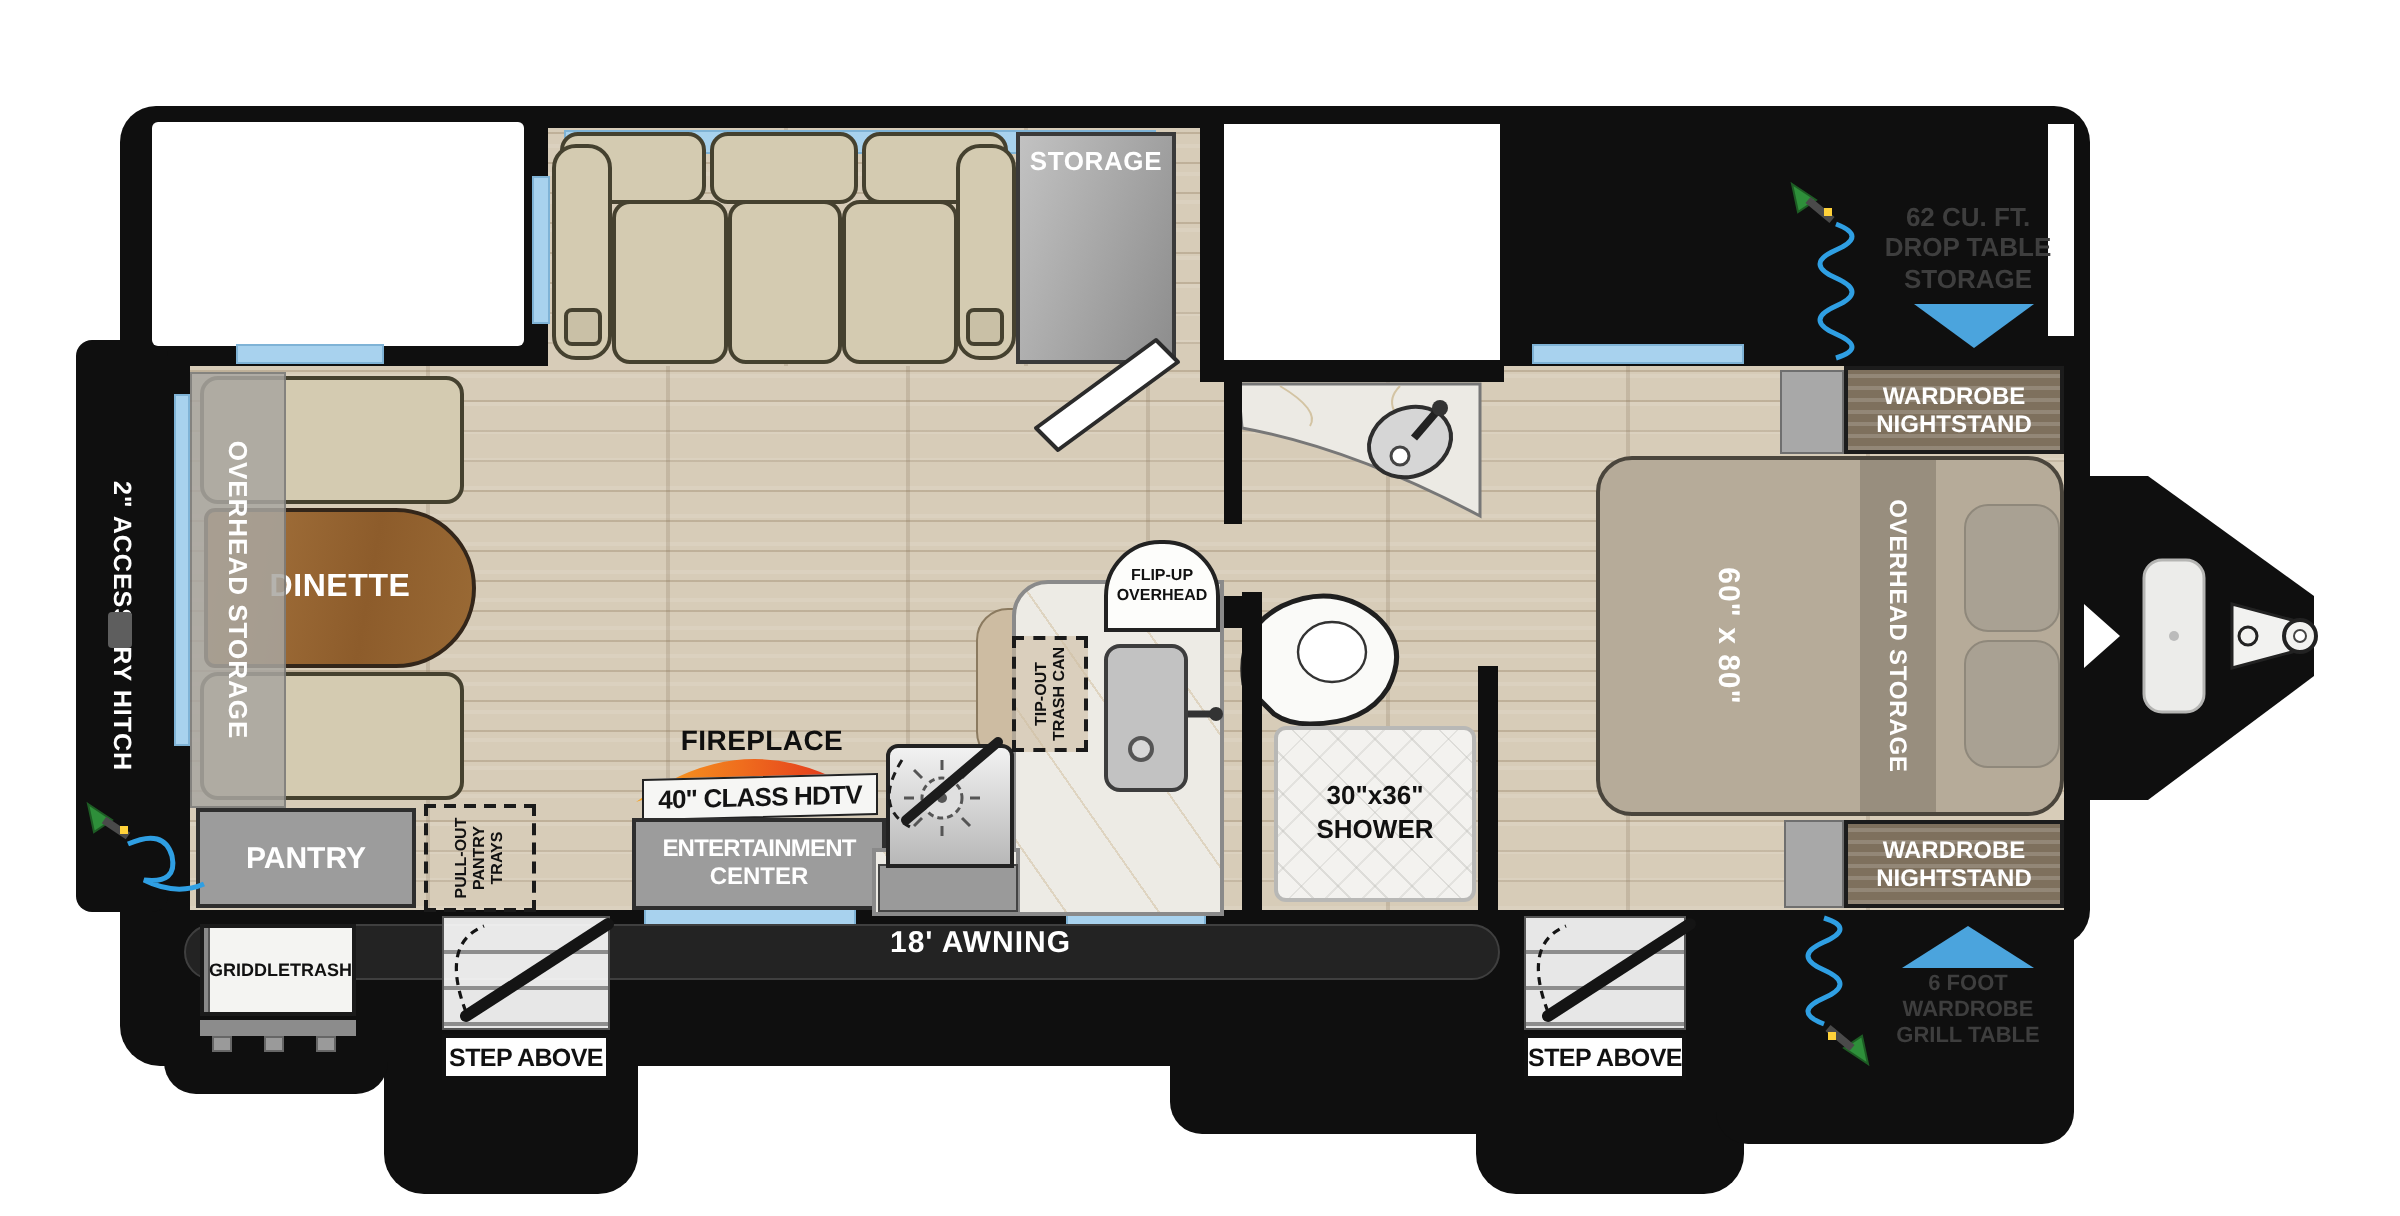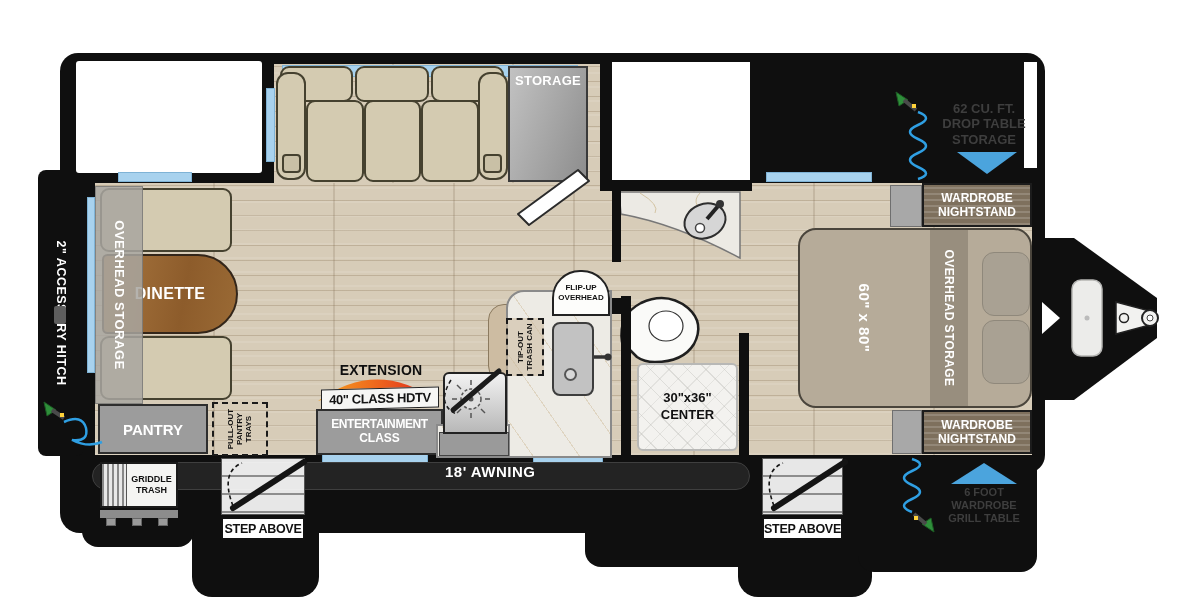--- a/index.html
+++ b/index.html
@@ -119,27 +119,27 @@
     <div class="cushion" style="left:0;top:6px;width:30px;height:108px;border-radius:12px;"></div>
     <div class="cushion" style="left:202px;top:6px;width:30px;height:108px;border-radius:12px;"></div>
     <div class="abs" style="left:6px;top:88px;width:19px;height:19px;border:2px solid #45412f;border-radius:4px;background:#c9c0a6;"></div>
     <div class="abs" style="left:207px;top:88px;width:19px;height:19px;border:2px solid #45412f;border-radius:4px;background:#c9c0a6;"></div>
   </div>
 
   <div class="abs" style="left:508px;top:66px;width:80px;height:116px;background:linear-gradient(110deg,#c2c2c2,#8d8d8d);border:2px solid #3a3a3a;">
     <div class="lbl" style="left:0;top:5px;width:76px;font-size:13px;color:#fff;letter-spacing:.3px;">STORAGE</div>
   </div>
 
-  <div class="lbl" style="left:316px;top:362px;width:130px;font-size:14px;color:#0f0f0f;letter-spacing:.2px;">EXTENSION</div>
+  <div class="lbl" style="left:316px;top:362px;width:130px;font-size:14px;color:#0f0f0f;letter-spacing:.2px;">FIREPLACE</div>
   <div class="abs" style="left:321px;top:388px;width:118px;height:21px;background:#f6f6f4;border:1.5px solid #222;transform:skewY(-1.5deg);display:flex;align-items:center;justify-content:center;">
     <span class="lbl" style="position:static;font-size:13px;color:#141414;letter-spacing:-0.4px;">40" CLASS HDTV</span>
   </div>
   <div class="graybox" style="left:316px;top:409px;width:127px;height:46px;flex-direction:column;font-size:12px;line-height:1.15;">
     <div style="letter-spacing:-0.4px;">ENTERTAINMENT</div>
-    <div>CLASS</div>
+    <div>CENTER</div>
   </div>
 
   <div class="abs" style="left:488px;top:304px;width:66px;height:78px;background:#cdbca2;border:1px solid #8b7a5f;border-radius:16px;"></div>
   <div class="abs marble" style="left:506px;top:290px;width:106px;height:168px;border-radius:18px 0 0 0;"></div>
   <div class="abs marble" style="left:436px;top:424px;width:74px;height:34px;"></div>
   <div class="abs" style="left:439px;top:432px;width:70px;height:24px;background:#9a9a9a;border:1.5px solid #444;"></div>
   <div class="abs" style="left:443px;top:372px;width:64px;height:62px;background:linear-gradient(180deg,#f2f2f2,#b8b8b8);border:2px solid #222;border-radius:6px 6px 0 0;"></div>
   <div class="abs" style="left:552px;top:322px;width:42px;height:74px;background:#c2c2c2;border:2px solid #3d3d3d;border-radius:8px;"></div>
   <div class="abs" style="left:564px;top:368px;width:13px;height:13px;border:2px solid #555;border-radius:50%;background:#d8d8d8;"></div>
   <div class="abs" style="left:552px;top:270px;width:58px;height:46px;background:#fdfdfb;border:2px solid #222;border-radius:28px 28px 0 0;display:flex;flex-direction:column;align-items:center;justify-content:center;font-weight:900;font-size:8px;color:#111;line-height:1.25;">
@@ -153,21 +153,21 @@
     </div>
   </div>
 
   <div class="blk" style="left:600px;top:183px;width:152px;height:8px;"></div>
   <div class="blk" style="left:612px;top:183px;width:9px;height:79px;"></div>
   <div class="blk" style="left:612px;top:298px;width:9px;height:16px;"></div>
   <div class="blk" style="left:621px;top:296px;width:10px;height:159px;"></div>
   <div class="blk" style="left:739px;top:333px;width:10px;height:122px;"></div>
   <div class="abs" style="left:637px;top:363px;width:101px;height:88px;background:#f3f2ef;border:2px solid #b8b8b6;border-radius:6px;background-image:repeating-linear-gradient(45deg,transparent 0 12px,rgba(180,180,175,.35) 12px 13px),repeating-linear-gradient(-45deg,transparent 0 12px,rgba(180,180,175,.25) 12px 13px);display:flex;flex-direction:column;align-items:center;justify-content:center;font-weight:900;color:#111;font-size:13px;line-height:1.3;">
     <div>30"x36"</div>
-    <div>CENTER</div>
+    <div>SHOWER</div>
   </div>
 
   <div class="abs" style="left:798px;top:228px;width:234px;height:180px;background:#b6ab99;border:2px solid #4a453c;border-radius:18px;"></div>
   <div class="vband" style="left:834px;top:228px;width:60px;height:180px;">
     <span class="vtext" style="font-size:15px;letter-spacing:.5px;">60" x 80"</span>
   </div>
   <div class="vband" style="left:930px;top:230px;width:38px;height:176px;background:rgba(96,90,78,.35);">
     <span class="vtext" style="font-size:12px;letter-spacing:.4px;">OVERHEAD STORAGE</span>
   </div>
   <div class="abs" style="left:982px;top:252px;width:48px;height:64px;background:#a9a193;border:1px solid #8f887b;border-radius:12px;"></div>
@@ -181,21 +181,21 @@
   <div class="woodbox" style="left:922px;top:410px;width:110px;height:44px;font-size:12px;line-height:1.18;">
     <div>WARDROBE</div>
     <div>NIGHTSTAND</div>
   </div>
 
   <div class="abs" style="left:92px;top:462px;width:658px;height:28px;background:#232323;border:1px solid #3f3f3f;border-radius:14px;">
     <span class="lbl" style="left:352px;top:0;width:120px;font-size:15px;color:#fff;letter-spacing:.5px;text-align:left;">18' AWNING</span>
   </div>
   <div class="abs" style="left:100px;top:462px;width:78px;height:46px;background:#f4f4f2;border:2px solid #1a1a1a;display:flex;">
     <div style="width:24px;height:100%;background:repeating-linear-gradient(90deg,#888 0 2px,#e8e8e8 2px 5px);border-right:1px solid #555;"></div>
-    <div style="flex:1;display:flex;flex-direction:column;align-items:center;justify-content:center;font-weight:900;font-size:9px;color:#111;line-height:1.2;">
+    <div style="flex:1;display:flex;flex-direction:row;align-items:center;justify-content:center;font-weight:900;font-size:9px;color:#111;line-height:1.2;">
       <div>GRIDDLE</div>
       <div>TRASH</div>
     </div>
   </div>
   <div class="abs" style="left:100px;top:510px;width:78px;height:8px;background:#8c8c8c;"></div>
   <div class="abs" style="left:106px;top:518px;width:10px;height:8px;background:#9a9a9a;border:1px solid #666;"></div>
   <div class="abs" style="left:132px;top:518px;width:10px;height:8px;background:#9a9a9a;border:1px solid #666;"></div>
   <div class="abs" style="left:158px;top:518px;width:10px;height:8px;background:#9a9a9a;border:1px solid #666;"></div>
 
   <div class="stepbox" style="left:221px;top:458px;width:84px;height:57px;"></div>

